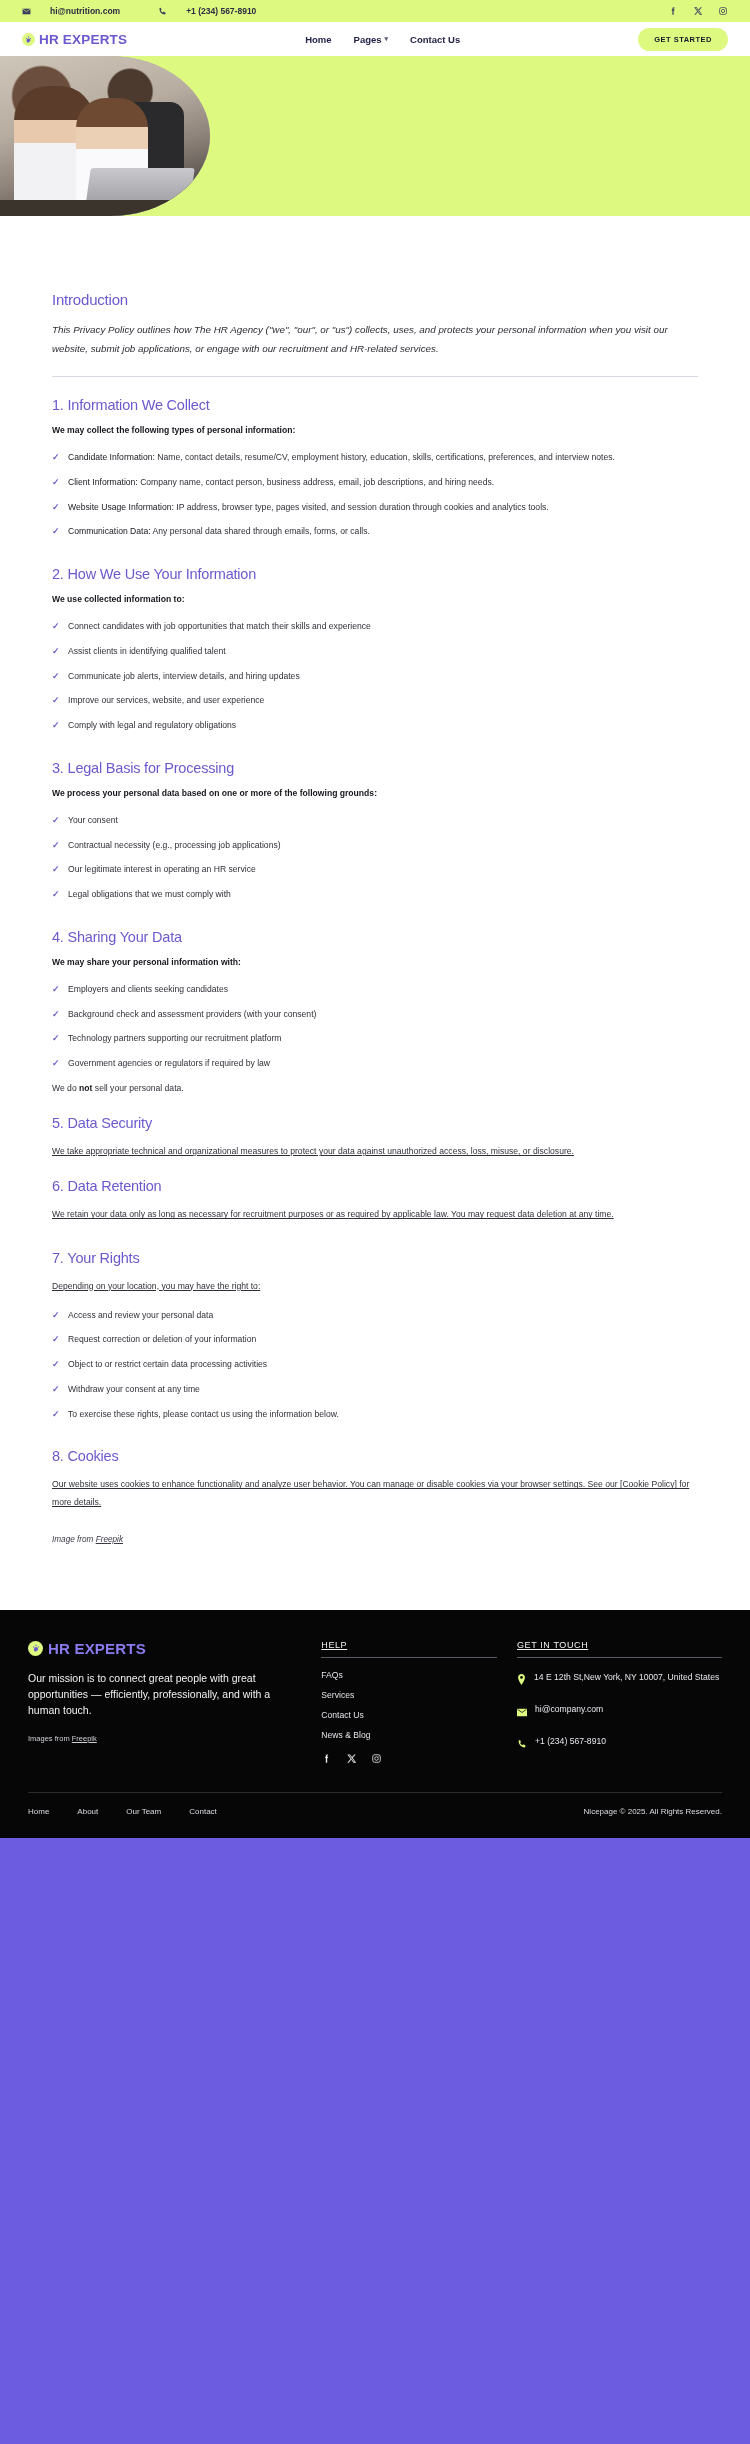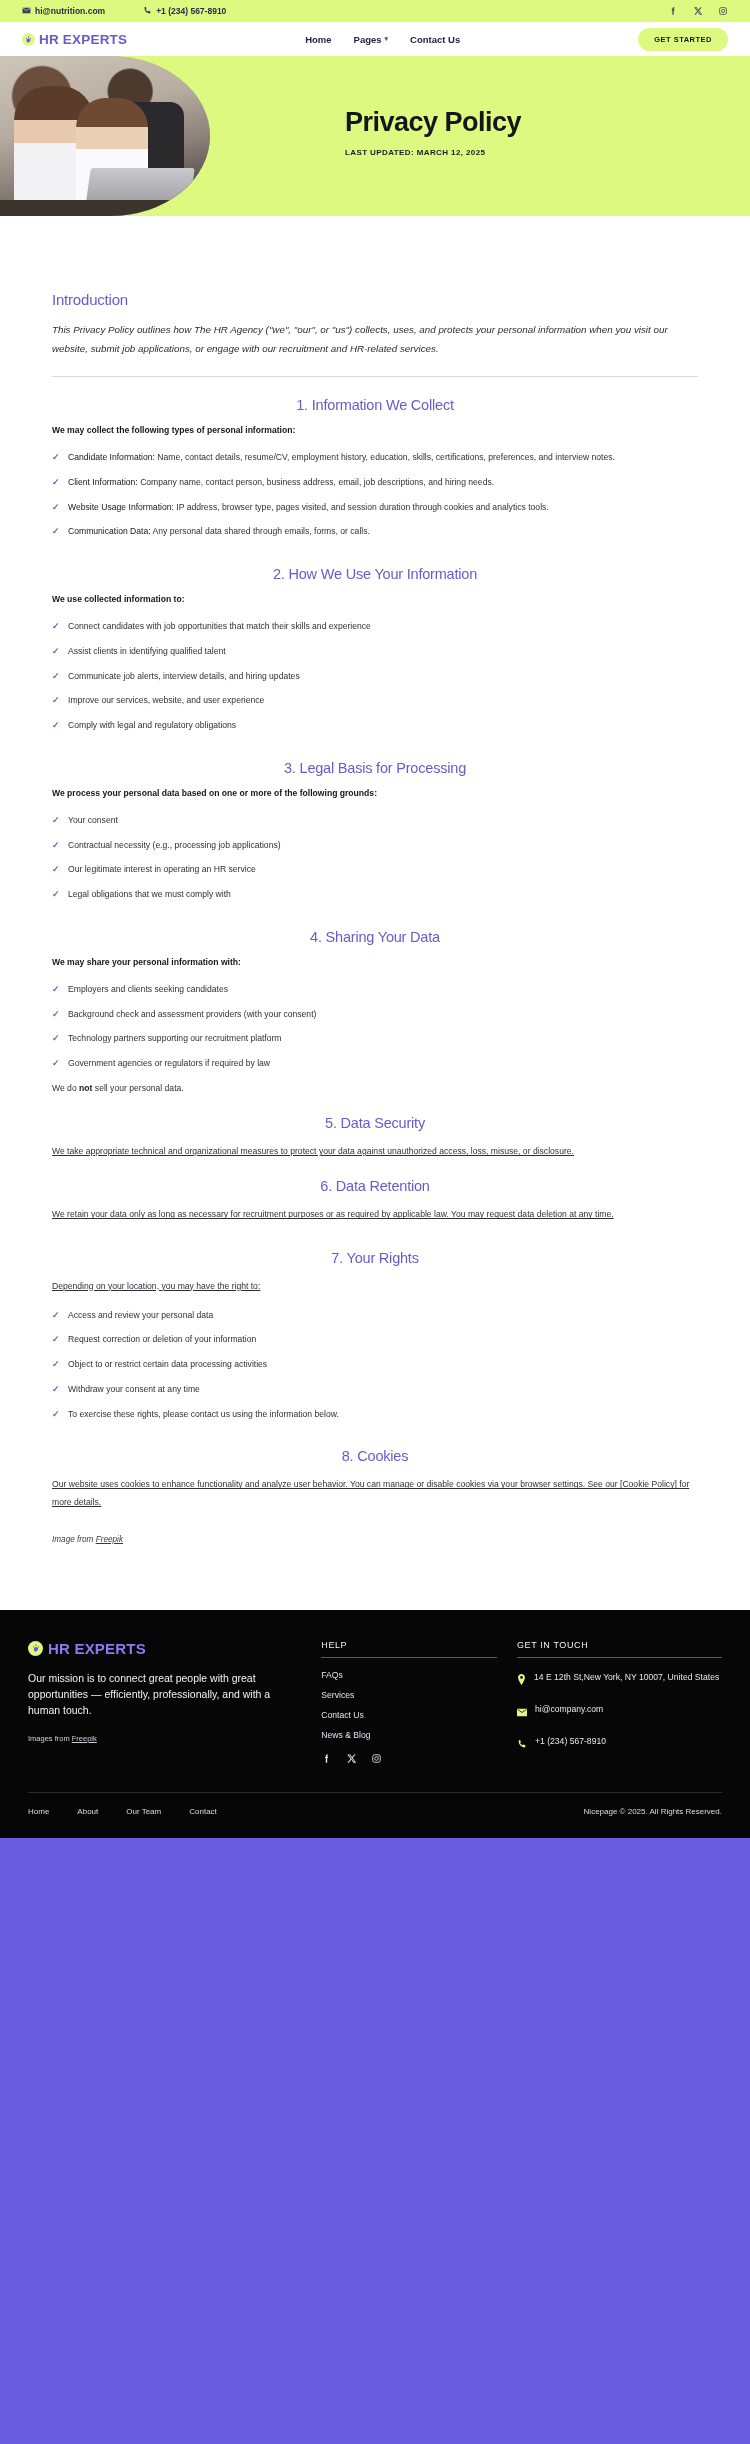--- a/index.html
+++ b/index.html
@@ -16,21 +16,21 @@
   .topbar {
     background: #ddf97f;
     height: 22px;
     display: flex;
     align-items: center;
     padding: 0 22px;
     font-size: 8.5px;
     color: #2b2b44;
     font-weight: 600;
   }
-  .topbar-item { display: flex; gap: 4px; margin-right: 38px; }
+  .topbar-item { display: flex; align-items: center; gap: 19px; margin-right: 38px; }
   .topbar-item svg { display: block; }
   .topbar-spacer { flex: 1; }
   .topbar-socials { display: flex; align-items: center; gap: 15px; }
   .topbar-socials a { color: #3d3d5c; display: flex; align-items: center; }
 
   
   .nav {
     background: #ffffff;
     height: 34px;
     display: flex;
@@ -118,21 +118,21 @@
   
   .card-wrap { background: #ffffff; padding: 41px 22px 36px; }
   .card {
     background: #fff; border-radius: 22px; padding: 34px 30px 30px;
   }
   h2.section {
     color: #6a5acd; font-weight: 500; margin-bottom: 12px;
     letter-spacing: -.2px;
   }
   .sec-intro { font-size: 15px; }
-  .sec-num { font-size: 14.5px; text-align: center; }
+  .sec-num { font-size: 14.5px; }
   .intro-para {
     font-style: italic; font-size: 9.8px; line-height: 1.95; color: #2d2d35;
   }
   .divider { height: 1px; background: #d9d9e4; margin: 18px 0 20px; }
   .lead {
     font-size: 8.6px; font-weight: 700; color: #16161d; margin-bottom: 14px;
   }
   .para {
     font-size: 8.6px; line-height: 2.0; color: #2f2f38; text-decoration: underline;
   }
@@ -168,21 +168,21 @@
   .fbrand-text {
     font-size: 15px; font-weight: 700; color: #8a7bf0; letter-spacing: .2px;
   }
   .fmission { font-size: 10.5px; line-height: 1.55; color: #f3f3f7; }
   .fcredit { margin-top: 15px; font-size: 7.5px; color: #cfcfd8; }
   .fcredit a { color: #cfcfd8; text-decoration: underline; }
   .fcol { width: 180px; }
   .fcol-wide { width: 210px; }
   .fhead {
     font-size: 9px; letter-spacing: .6px; color: #f3f3f7; padding-bottom: 7px;
-    border-bottom: 1px solid #5a5a62; margin-bottom: 12px;
+    border-bottom: 1px solid #5a5a62; margin-bottom: 12px; text-decoration: underline;
   }
   .flink {
     display: block; font-size: 8.6px; color: #e3e3ea; text-decoration: none;
     margin-bottom: 10px;
   }
   .fsocials { display: flex; gap: 14px; margin-top: 13px; }
   .fsocials a { color: #e9e9ef; display: flex; }
   .fcontact { display: flex; align-items: flex-start; gap: 8px; margin-bottom: 13px; }
   .fcontact .ico { color: #ddf97f; flex: 0 0 auto; margin-top: 1px; }
   .fcontact .txt { font-size: 8.6px; line-height: 1.85; color: #e7e7ee; }
@@ -264,24 +264,20 @@
   </div>
 
   <div class="hero">
     <div class="hero-photo">
       <div class="sky"></div>
       <div class="chair"></div>
       <div class="p1"></div>
       <div class="p2"></div>
       <div class="laptop"></div>
       <div class="desk"></div>
-    </div>
-    <div class="hero-text">
-      <div class="hero-title">Privacy Policy</div>
-      <div class="hero-sub">LAST UPDATED: MARCH 12, 2025</div>
     </div>
   </div>
 
   <div class="card-wrap">
     <div class="card">
 
       <h2 class="section sec-intro">Introduction</h2>
       <p class="intro-para">This Privacy Policy outlines how The HR Agency ("we", "our", or "us") collects, uses, and protects your personal information when you visit our website, submit job applications, or engage with our recruitment and HR-related services.</p>
       <div class="divider"></div>
 

